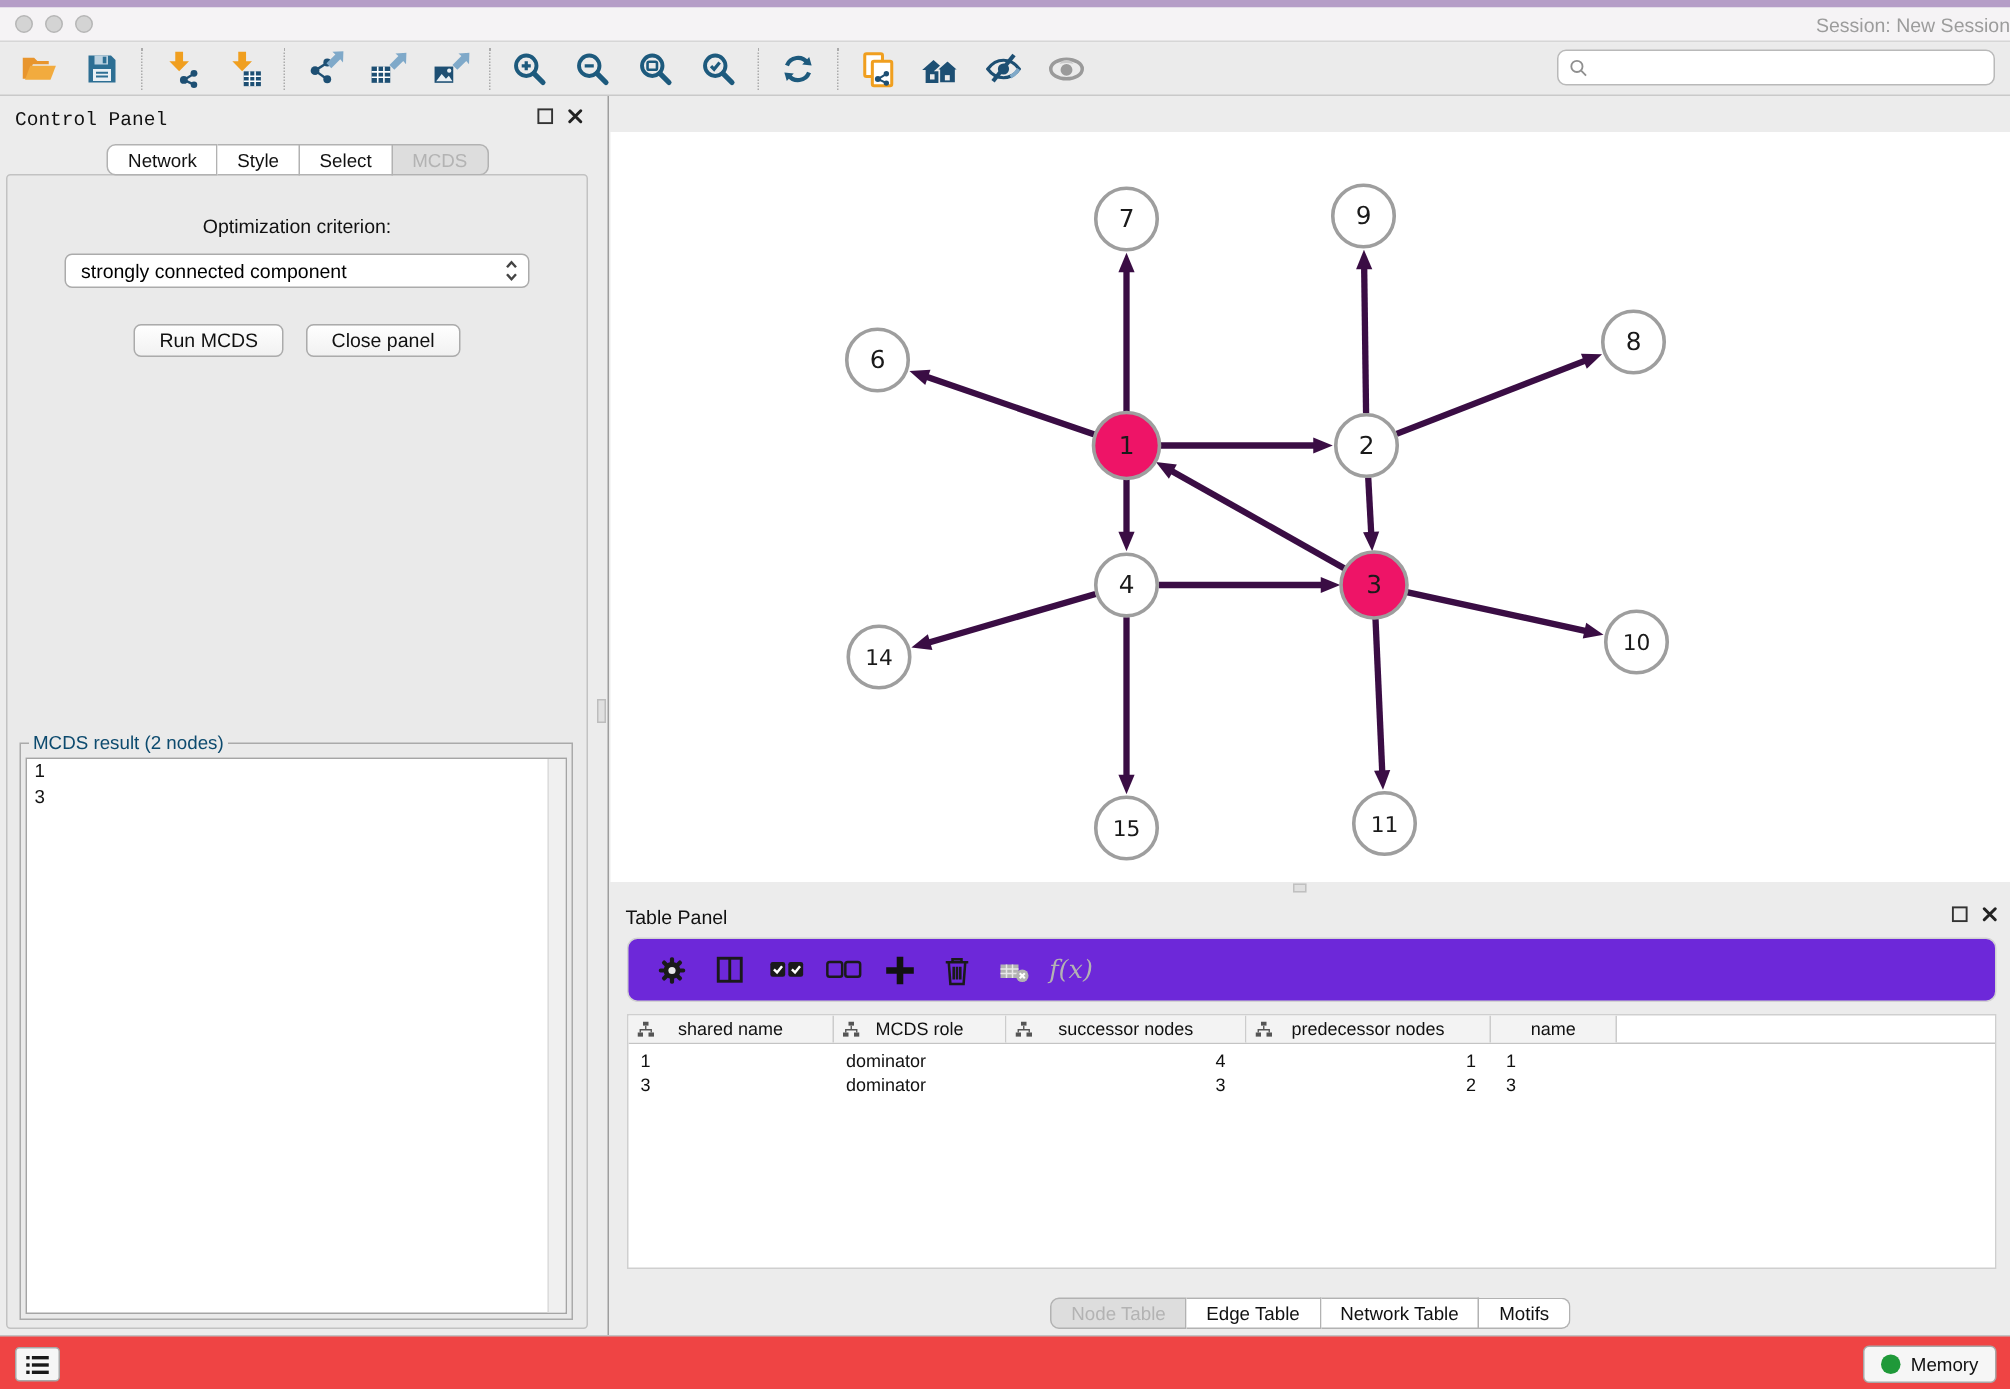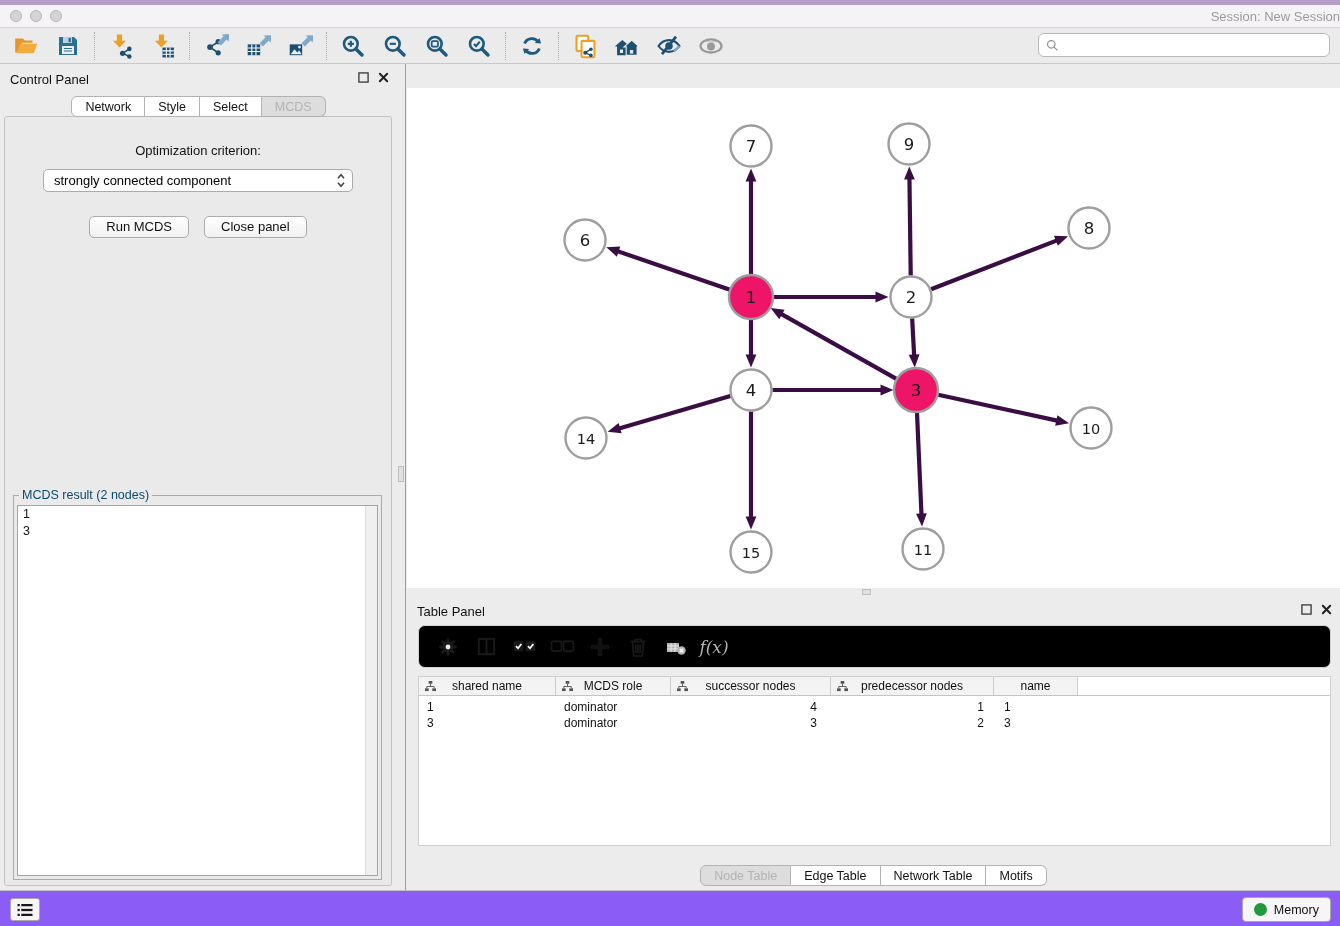--- a/index.html
+++ b/index.html
@@ -22,21 +22,21 @@
   .search { position:absolute; right:10px; top:4px; width:292px; height:24px; background:#fff;
             border:1px solid #b9b9b9; border-radius:6px; display:flex; align-items:center; padding-left:7px; }
   .search input { border:none; outline:none; flex:1; font-size:12px; background:transparent; margin-left:5px; }
 
   
   .main { position:absolute; top:64px; left:0; right:0; height:826px; }
 
   
   .control-panel { position:absolute; left:0; top:0; width:397px; height:100%; background:#ececec; }
   .cp-header { position:relative; height:29px; }
-  .cp-header .panel-title { position:absolute; left:10px; top:8px; font-size:13px; color:#111; }
+  .cp-header .panel-title { position:absolute; left:10px; top:8px; font-size:13px; color:#111;font-family:Liberation Mono, monospace; }
   .panel-btns { position:absolute; right:8px; top:8px; display:flex; gap:9px; align-items:center; }
   .cp-tabs { position:absolute; top:32px; left:0; width:100%; display:flex; justify-content:center; z-index:2; }
   .tab { height:21px; line-height:20px; padding:0 13px; background:#fff; border:1px solid #b2b2b2;
          border-left:none; font-size:12.5px; color:#111; white-space:nowrap; cursor:default; }
   .tab:first-child { border-left:1px solid #b2b2b2; border-radius:6px 0 0 6px; }
   .tab:last-child { border-radius:0 6px 6px 0; }
   .tab.selected { background:#ddd; color:#b3b3b3; }
   .cp-body { position:absolute; top:52px; left:4px; right:5px; bottom:4px; background:#eaeaea;
              border:1px solid #c2c2c2; border-radius:3px; }
   .opt-label { margin-top:26px; text-align:center; font-size:13px; color:#111; }
@@ -68,36 +68,36 @@
   .net-lights { position:absolute; left:8px; top:5px; display:flex; gap:7px; }
   .net-title { text-align:center; line-height:24px; font-size:13px; color:#111; }
   .net-canvas { position:absolute; top:24px; left:0; right:0; bottom:0; background:#fff; }
   .h-divider { position:absolute; top:524px; left:0; right:0; height:8px; background:#ececec; }
   .h-knob { position:absolute; left:455px; top:1px; width:9px; height:6px; background:#e0e0e0; border:1px solid #c0c0c0; }
 
   
   .table-panel { position:absolute; top:532px; left:0; right:0; bottom:0; background:#ececec; }
   .tp-header { position:relative; height:27px; }
   .tp-header .panel-title { position:absolute; left:10px; top:8px; font-size:13px; color:#111; }
-  .tp-toolbar { position:absolute; top:29px; left:11px; right:9px; height:43px; background:#000000;
+  .tp-toolbar { position:absolute; top:29px; left:11px; right:9px; height:43px; background:#6d28d9;
                 border:1px solid #d2d2d2; border-radius:7px; display:flex; align-items:center; padding-left:10px; }
   .tti { width:38px; height:36px; display:flex; align-items:center; justify-content:center; cursor:default; }
   .fx { font-family:"DejaVu Serif",serif; font-style:italic; font-size:17px; color:#b3b3b3; }
   .tp-table { position:absolute; top:80px; left:11px; right:9px; height:170px; background:#fff;
               border:1px solid #cfcfcf; overflow:hidden; }
   .thead { display:flex; height:19px; border-bottom:1px solid #c4c4c4; }
   .th { background:#f3f3f3; border-right:1px solid #ccc; display:flex; align-items:center;
         justify-content:center; gap:6px; font-size:12px; color:#111; position:relative; }
   .th .colicon { position:absolute; left:6px; top:4px; }
   .trow { display:flex; height:16px; font-size:12px; color:#111; }
   .td { display:flex; align-items:center; }
   .tp-tabs { position:absolute; bottom:4px; left:0; width:100%; display:flex; justify-content:center; }
 
   
-  .statusbar { position:absolute; bottom:0; left:0; right:0; height:36px; background:#8b5cf6;
+  .statusbar { position:absolute; bottom:0; left:0; right:0; height:36px; background:#ef4444;
                border-top:1px solid #c2c2c2; }
   .list-btn { position:absolute; left:10px; top:7px; width:30px; height:23px; background:#f6f6f6;
               border:1px solid #a8a8a8; border-radius:3px; display:flex; align-items:center; justify-content:center; }
   .memory-btn { position:absolute; right:9px; top:6px; height:25px; padding:0 11px; display:flex;
                 align-items:center; gap:7px; background:#f6f6f6; border:1px solid #a8a8a8; border-radius:4px;
                 font-size:12.5px; color:#111; }
   .memory-dot { width:13px; height:13px; border-radius:50%; }
 </style>
 </head>
 <body>

